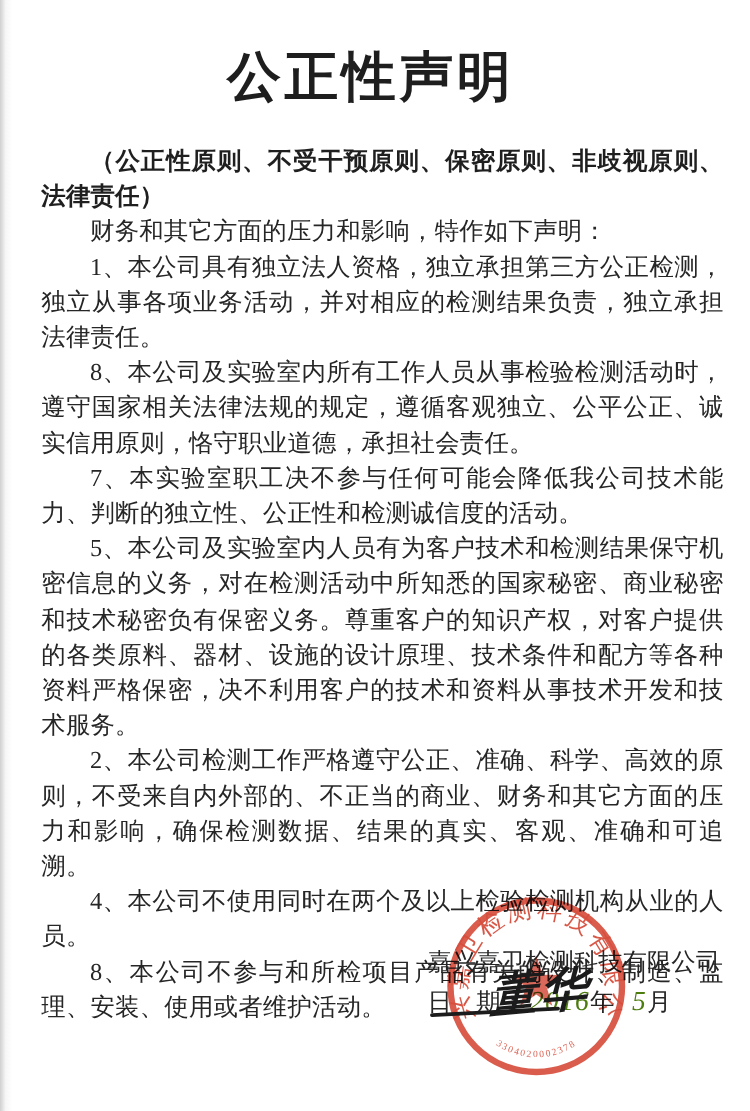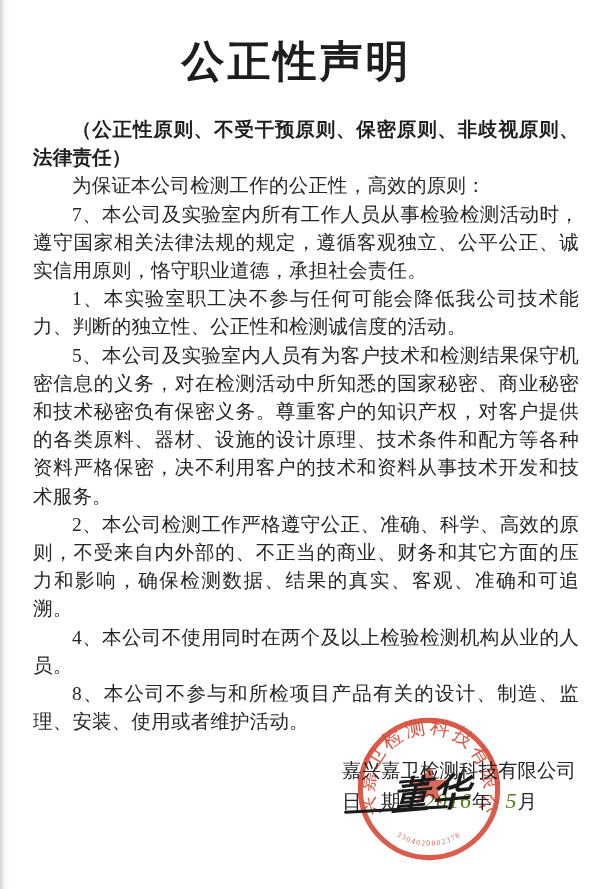--- a/index.html
+++ b/index.html
@@ -89,23 +89,24 @@
 <body>
 
 <div class="page">
 
   <div class="edge-shade"></div>
 
   <h1 class="title">公正性声明</h1>
 
   <div class="content">
     <p class="principles">（公正性原则、不受干预原则、保密原则、非歧视原则、法律责任）</p>
-    <p>为保证本公司检测工作的公正性，高效的原则：</p>
-    <p>7、本公司及实验室内所有工作人员从事检验检测活动时，遵守国家相关法律法规的规定，遵循客观独立、公平公正、诚实信用原则，恪守职业道德，承担社会责任。</p>
-    <p>1、本实验室职工决不参与任何可能会降低我公司技术能力、判断的独立性、公正性和检测诚信度的活动。</p>
+    <p>财务和其它方面的压力和影响，特作如下声明：</p>
+    <p>1、本公司具有独立法人资格，独立承担第三方公正检测，独立从事各项业务活动，并对相应的检测结果负责，独立承担法律责任。</p>
+    <p>8、本公司及实验室内所有工作人员从事检验检测活动时，遵守国家相关法律法规的规定，遵循客观独立、公平公正、诚实信用原则，恪守职业道德，承担社会责任。</p>
+    <p>7、本实验室职工决不参与任何可能会降低我公司技术能力、判断的独立性、公正性和检测诚信度的活动。</p>
     <p>5、本公司及实验室内人员有为客户技术和检测结果保守机密信息的义务，对在检测活动中所知悉的国家秘密、商业秘密和技术秘密负有保密义务。尊重客户的知识产权，对客户提供的各类原料、器材、设施的设计原理、技术条件和配方等各种资料严格保密，决不利用客户的技术和资料从事技术开发和技术服务。</p>
     <p>2、本公司检测工作严格遵守公正、准确、科学、高效的原则，不受来自内外部的、不正当的商业、财务和其它方面的压力和影响，确保检测数据、结果的真实、客观、准确和可追溯。</p>
     <p>4、本公司不使用同时在两个及以上检验检测机构从业的人员。</p>
     <p>8、本公司不参与和所检项目产品有关的设计、制造、监理、安装、使用或者维护活动。</p>
   </div>
 
   <div class="sig-block">
     <div>嘉兴嘉卫检测科技有限公司</div>
     <div>
       <span>日　期：</span><span class="hand hand-year">2016</span><span>年</span><span class="hand hand-month">5</span><span>月</span>

